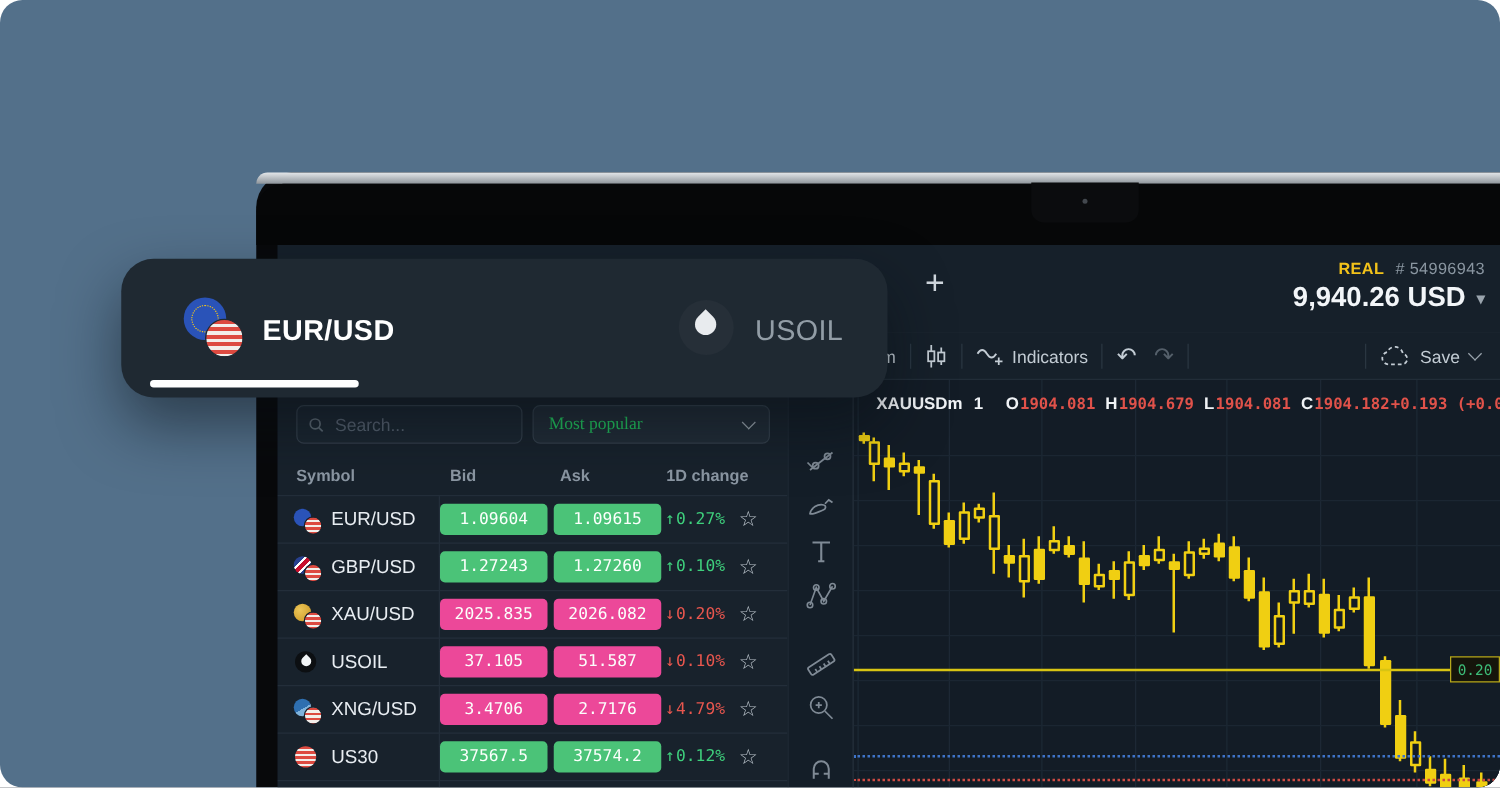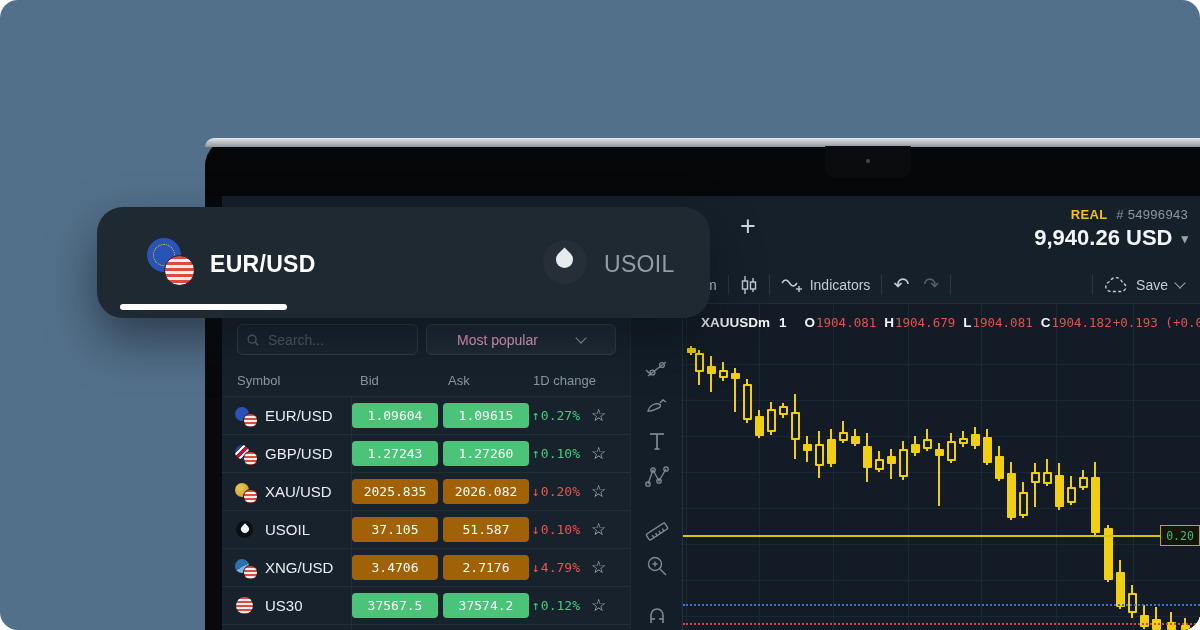--- a/index.html
+++ b/index.html
@@ -33,32 +33,32 @@
   .chev{width:7px;height:7px;border-right:1.6px solid #9aa4ad;border-bottom:1.6px solid #9aa4ad;transform:rotate(45deg);display:inline-block;margin-top:-4px;}
 
   .main{position:absolute;left:0;top:108px;right:0;bottom:0;}
 
   
   .watchlist{position:absolute;left:0;top:0;width:408px;bottom:0;background:#18222c;}
   .filters{position:absolute;left:15px;top:20px;right:14px;height:31px;display:flex;gap:8px;}
   .search{flex:0 0 181px;border:1px solid #333f4b;border-radius:6px;background:#1b2631;display:flex;align-items:center;padding:0 9px;gap:7px;box-sizing:border-box;}
   .search input{background:none;border:none;outline:none;color:#aeb8c2;font-size:14px;width:100%;font-family:"Liberation Sans",sans-serif;}
   .search input::placeholder{color:#566170;}
-  .dropdown{flex:1;border:1px solid #333f4b;border-radius:6px;background:#212c37;display:flex;align-items:center;justify-content:space-between;padding:0 30px;color:#f9a8d4;font-size:14px;cursor:pointer;}
-  .thead{position:absolute;left:0;top:66px;right:0;height:24px;color:#8b97a3;font-size:13px;}
+  .dropdown{flex:1;border:1px solid #333f4b;border-radius:6px;background:#212c37;display:flex;align-items:center;justify-content:space-between;padding:0 12px;color:#22c55e;font-size:14px;cursor:pointer;font-family:Liberation Serif, serif;}
+  .thead{position:absolute;left:0;top:66px;right:0;height:24px;color:#8b97a3;font-size:13px;font-weight:bold;}
   .th{position:absolute;top:3px;}
   .th1{left:15px}.th2{left:138px}.th3{left:226px}.th4{left:311px}
   .rows{position:absolute;left:0;top:92px;right:0;bottom:0;}
   .rows::before{content:"";position:absolute;left:129px;top:0;bottom:0;width:1px;background:#232e3a;}
   .row{position:relative;height:37px;border-top:1px solid #232e3a;}
   .row .sym{position:absolute;left:13px;top:0;height:37px;display:flex;align-items:center;gap:8px;color:#e8edf2;font-size:15px;font-weight:500;}
   .badge{position:absolute;top:6px;width:86px;height:25px;border-radius:4px;font-family:"DejaVu Sans Mono",monospace;font-size:13px;display:flex;align-items:center;justify-content:center;color:#fbfffc;}
   .bid{left:130px}.ask{left:221px}
   .badge.g{background:#4bc378;}
-  .badge.r{background:#a16207;}
+  .badge.r{background:#ec4899;}
   .chg{position:absolute;left:310px;top:0;height:37px;display:flex;align-items:center;font-family:"DejaVu Sans Mono",monospace;font-size:13px;gap:1px;}
   .chg.up{color:#3ecf7c}.chg.down{color:#e8564e}
   .star{position:absolute;left:369px;top:0;height:37px;display:flex;align-items:center;color:#b9c2ca;font-size:17px;cursor:pointer;}
 
   
   .pic{position:relative;width:22px;height:22px;flex:0 0 22px;}
   .pic i{position:absolute;border-radius:50%;display:block;}
   .c-eu{background:#2a53b8;}
   .c-us{background:repeating-linear-gradient(180deg,#dd4a40 0 2px,#f3eeea 2px 4px);}
   .c-uk{background:linear-gradient(135deg,#27408f 32%,#fff 32% 42%,#c8102e 42% 58%,#fff 58% 68%,#27408f 68%);}
@@ -75,21 +75,21 @@
   .tool{width:26px;height:26px;color:#7f8a95;cursor:pointer;position:absolute;}
   .tool svg{display:block;}
 
   
   .chartwrap{position:absolute;left:460px;top:0;right:0;bottom:0;background:#131c26;border-left:1px solid #26313d;overflow:hidden;}
   .grid-v{position:absolute;top:0;bottom:0;width:1px;background:#1d2835;}
   .grid-h{position:absolute;left:0;right:0;height:1px;background:#1b2632;}
   .ohlc{position:absolute;left:18px;top:11px;font-size:13.5px;color:#f0f3f6;font-weight:700;white-space:nowrap;z-index:5;}
   .ohlc .tf{margin:0 10px 0 9px;}
   .ohlc .lb{margin-left:8px;}
-  .ohlc .vl{font-family:"DejaVu Sans Mono",monospace;font-weight:400;color:#e0524a;font-size:12.5px;margin-left:1px;}
+  .ohlc .vl{font-family:"DejaVu Sans Mono",monospace;font-weight:700;color:#e0524a;font-size:12.5px;margin-left:1px;}
   .candle-wick{position:absolute;width:2px;background:#f0cf12;}
   .candle-body{position:absolute;width:9px;background:#f0cf12;border-radius:1px;}
   .candle-body.hollow{background:#131c26;border:2px solid #f0cf12;box-sizing:border-box;}
   .hline{position:absolute;left:0;right:0;height:2px;background:#d8c413;z-index:3;}
   .dot-blue{position:absolute;left:0;right:0;height:0;border-top:2px dotted #3f74c9;z-index:2;}
   .dot-red{position:absolute;left:0;right:0;height:0;border-top:2px dotted #cf4a42;z-index:2;}
   .lvl{position:absolute;right:0;width:40px;height:21px;background:#15150b;border:1px solid #b7a81c;color:#3dbd78;font-family:"DejaVu Sans Mono",monospace;font-size:11.5px;display:flex;align-items:center;justify-content:center;z-index:4;box-sizing:border-box;}
 
   
   .pill{position:absolute;left:97px;top:207px;width:613px;height:111px;background:#1f2932;border-radius:26px;box-shadow:0 22px 48px rgba(8,14,20,.5);z-index:20;}

